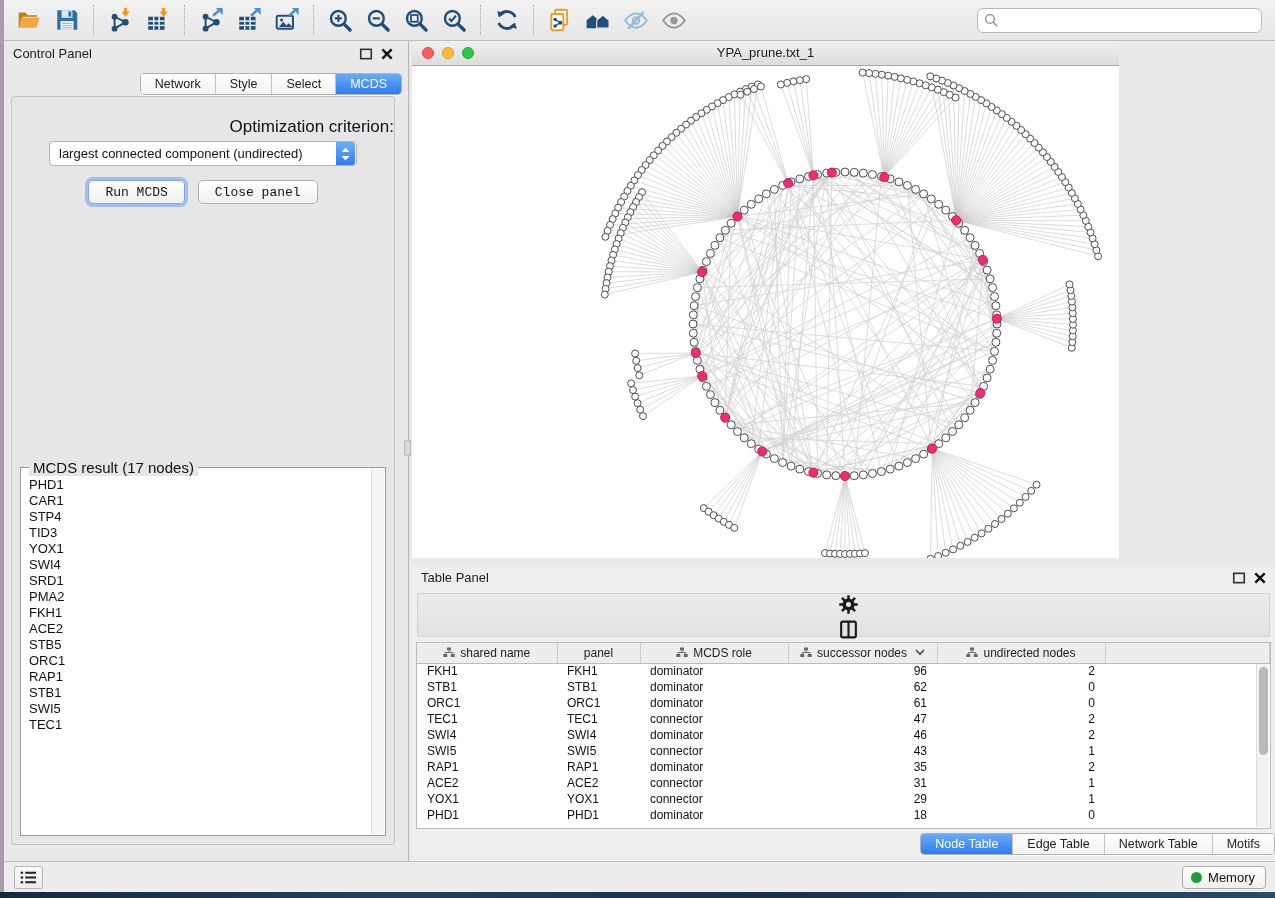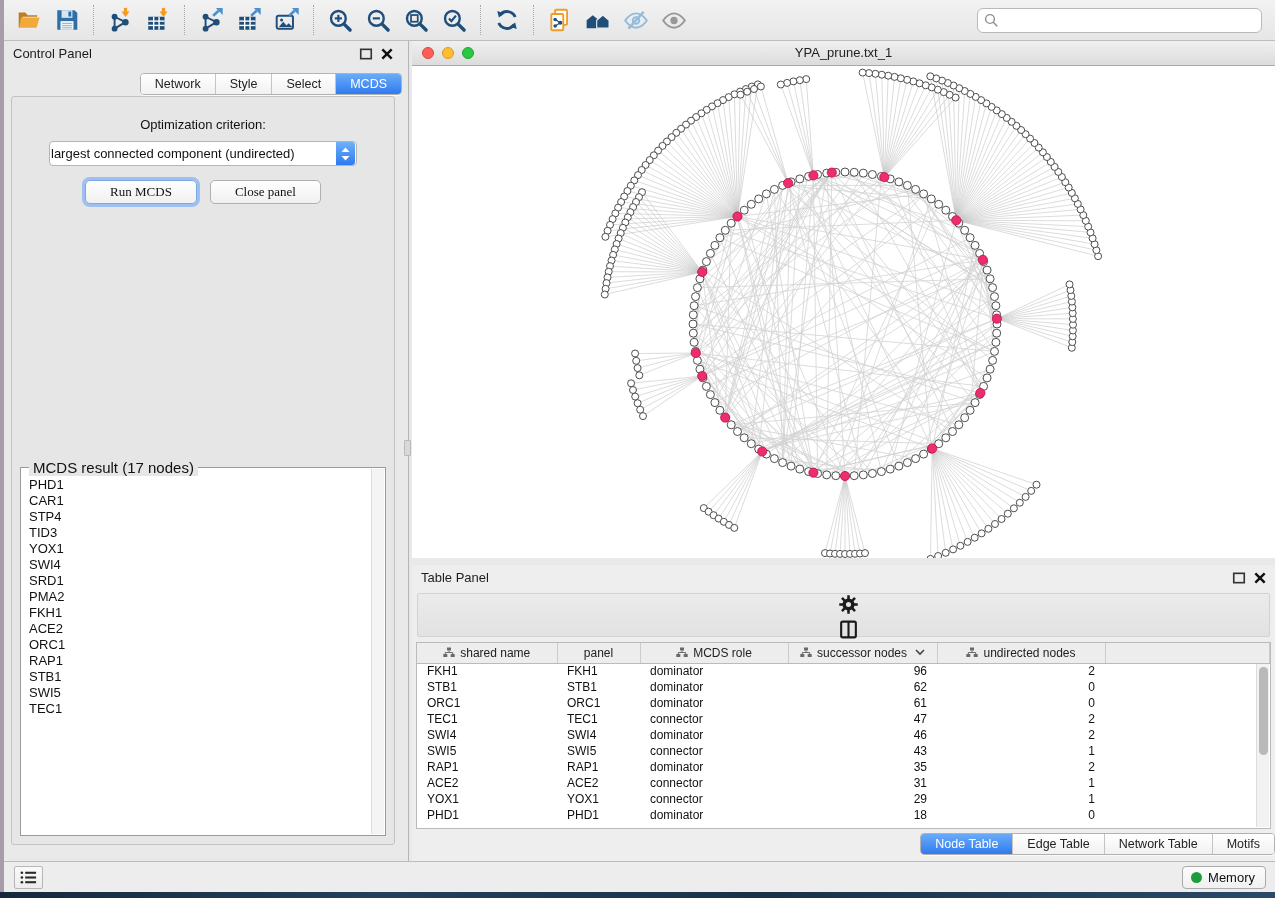--- a/index.html
+++ b/index.html
@@ -37,50 +37,50 @@
   .cp-tabs { position:absolute; top:32px; left:0; width:100%; display:flex; justify-content:flex-end; }
   .seg { display:flex; border:1px solid #b2b2b2; border-radius:4px; overflow:hidden;
     background:#fff; height:22px; box-shadow:0 1px 0 rgba(255,255,255,.7); }
   .seg button { border:none; background:linear-gradient(#ffffff,#f1f1f1); font-size:12.5px;
     color:#222; padding:0 14px; border-right:1px solid #c4c4c4; cursor:pointer;
     font-family:"Liberation Sans",sans-serif; }
   .seg button:last-child { border-right:none; }
   .seg button.sel { background:linear-gradient(#6aabf8,#2f7bf0); color:#fff; }
   .cp-content { position:absolute; left:7px; right:7px; top:55px; bottom:16px;
     background:#e6e6e6; border:1px solid #c2c2c2; border-radius:3px; }
-  .opt-label { position:absolute; top:20px; width:100%; text-align:center; font-size:13px; color:#111; }
+  .opt-label { position:absolute; top:20px; width:100%; text-align:right; font-size:17px; color:#111; }
   .mac-select { position:absolute; top:44px; left:37px; right:37px; height:25px;
     background:#fff; border:1px solid #b5b5b5; border-radius:4px; display:flex;
     align-items:center; cursor:pointer; }
-  .mac-select .val { flex:1; font-size:13px; color:#111; padding-left:1px; white-space:nowrap; }
+  .mac-select .val { flex:1; font-size:13px; color:#111; padding-left:9px; white-space:nowrap; }
   .mac-select .stepper { width:19px; height:23px; margin-right:1px;
     background:linear-gradient(#6fb0f9,#2e7af0); border-radius:0 3px 3px 0;
     display:flex; flex-direction:column; align-items:center; justify-content:center; gap:2px; }
   .btn-row { position:absolute; top:83px; width:100%; display:flex; justify-content:center; gap:13px; }
-  .mac-btn { height:24px; padding:0 24px; background:linear-gradient(#ffffff,#f0f0f0);
+  .mac-btn { height:24px; padding:0 16px; background:linear-gradient(#ffffff,#f0f0f0);
     border:1px solid #b0b0b0; border-radius:5px; font-size:13px; color:#111; cursor:pointer;
-    font-family:Liberation Serif, serif; }
+    font-family:Liberation Mono, monospace; }
   .mac-btn.focused { box-shadow:0 0 0 3px rgba(110,165,245,.6); border-color:#7aa8e8; }
   .mcds-box { position:absolute; left:8px; right:8px; top:370px; bottom:8px;
     border:1px solid #9a9a9a; background:#fff; }
   .mcds-legend { position:absolute; top:-9px; left:8px; background:#e6e6e6; padding:0 4px;
     font-size:15px; color:#111; }
   .mcds-list { position:absolute; inset:1px 14px 1px 1px; padding:8px 0 0 7px;
     font-size:13px; color:#111; line-height:16px; overflow:hidden; }
   .mcds-scroll { position:absolute; top:1px; right:1px; bottom:1px; width:13px;
     background:#f4f4f4; border-left:1px solid #ddd; }
 
   
   .splitter { position:absolute; left:398px; top:41px; width:10px; height:820px; background:#e9e9e9; }
   .splitter .line { position:absolute; left:6px; top:0; width:1px; height:100%; background:#b4b4b4; }
   .splitter .grip { position:absolute; left:2px; top:399px; width:7px; height:16px;
     background:#d8d8d8; border:1px solid #bbb; border-radius:1px; cursor:col-resize; }
 
   
-  .net-window { position:absolute; left:408px; top:41px; width:863px; height:517px; }
+  .net-window { position:absolute; left:408px; top:41px; width:707px; height:517px; }
   .net-titlebar { height:25px; background:linear-gradient(#f0f0f0,#dcdcdc);
     border-bottom:1px solid #a8a8a8; position:relative; }
   .tl { position:absolute; top:6px; width:12px; height:12px; border-radius:50%; }
   .tl.red { left:10px; background:#ff5f57; border:1px solid #e0443e; }
   .tl.yel { left:30px; background:#febc2e; border:1px solid #d69e27; }
   .tl.grn { left:50px; background:#28c840; border:1px solid #1fa532; }
   .net-title { position:absolute; width:100%; top:4px; text-align:center; font-size:13px; color:#222; }
   .net-canvas { position:relative; height:492px; background:#fff; }
   .net-canvas svg { display:block; }
 
@@ -359,20 +359,21 @@
             <div>PHD1</div>
             <div>CAR1</div>
             <div>STP4</div>
             <div>TID3</div>
             <div>YOX1</div>
             <div>SWI4</div>
             <div>SRD1</div>
             <div>PMA2</div>
             <div>FKH1</div>
             <div>ACE2</div>
+            <div>STB5</div>
             <div>ORC1</div>
             <div>RAP1</div>
             <div>STB1</div>
             <div>SWI5</div>
             <div>TEC1</div>
           </div>
         <div class="mcds-scroll"></div>
       </div>
     </div>
   </div>

